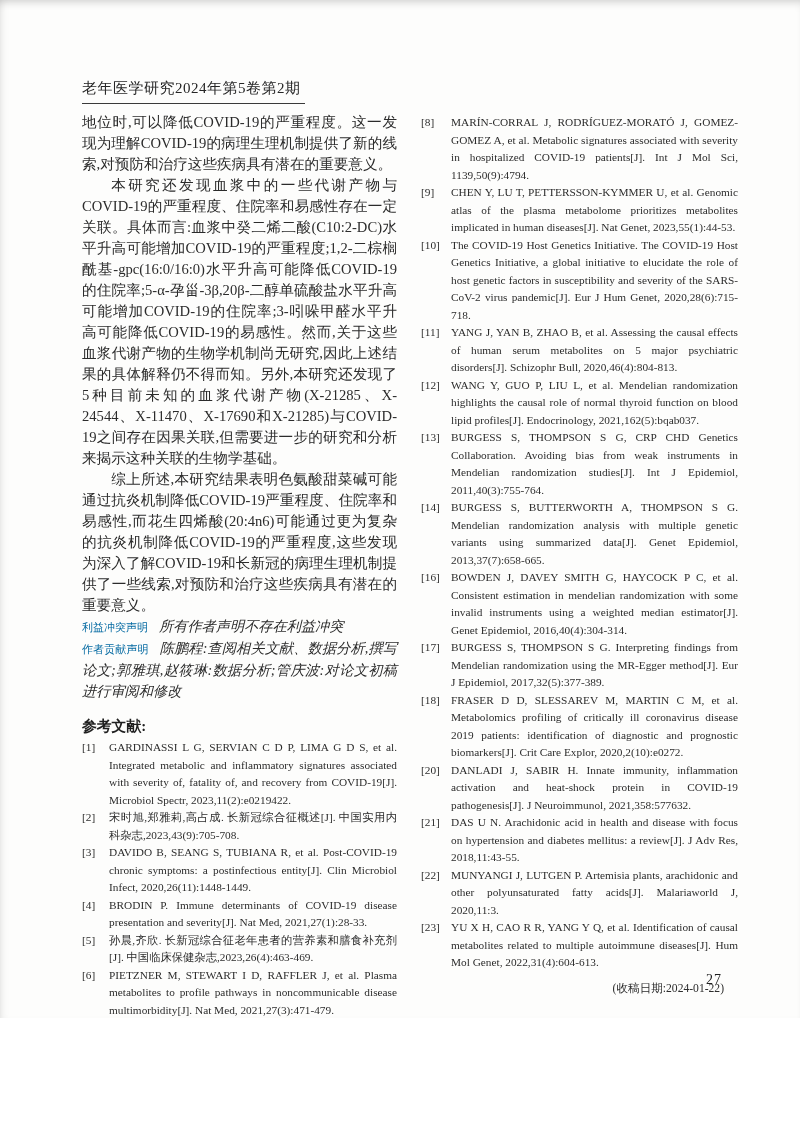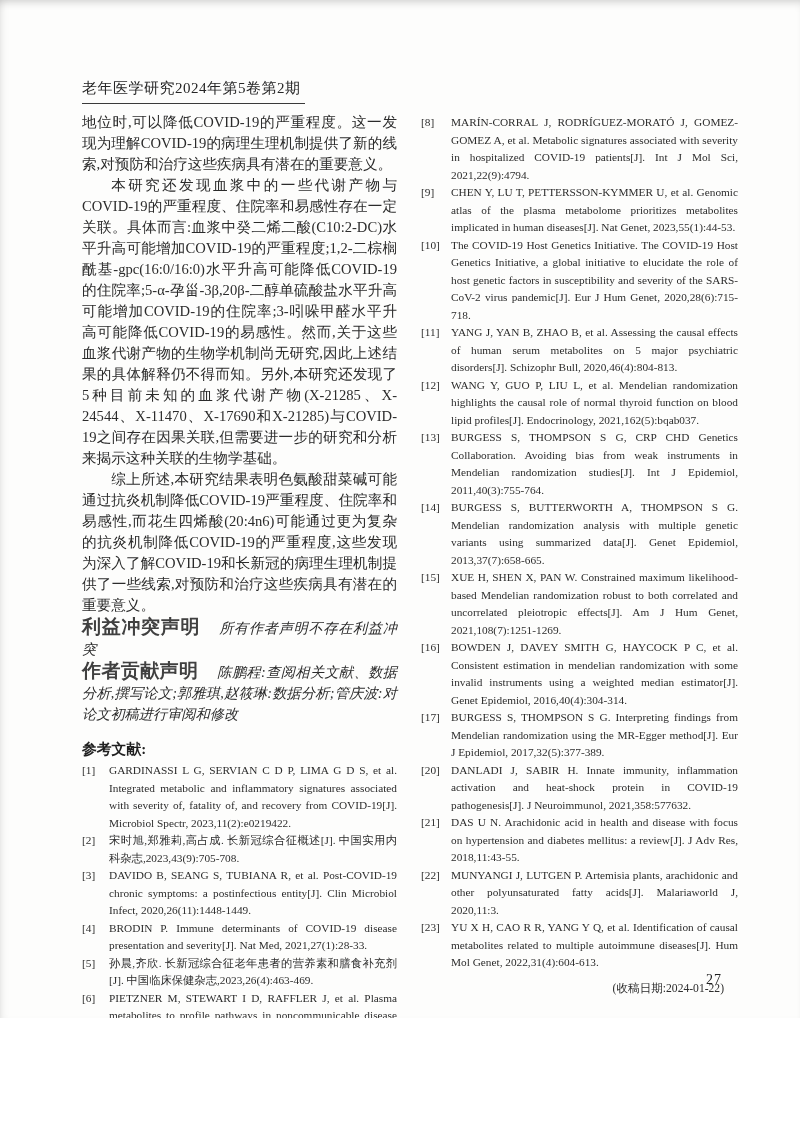--- a/index.html
+++ b/index.html
@@ -40,25 +40,25 @@
   }
   .body-text .para:first-child { text-indent: 0; }
 
   .decl {
     font-size: 14.2px;
     line-height: 21px;
     text-align: justify;
     color: #2b2b2b;
   }
   .decl-label {
-    font-weight: bold;
+    font-weight: normal;
     font-style: normal;
-    font-size: 19px;
+    font-size: 11px;
     margin-right: 1em;
-    color: #404040;
+    color: #0369a1;
   }
   .decl-text { font-style: italic; }
 
   .refs-heading {
     font-weight: bold;
     font-size: 14.8px;
     line-height: 22px;
     color: #1f1f1f;
     margin-top: 13px;
   }
@@ -142,50 +142,50 @@
       </div>
       </div>
 
   </div>
 
   <div class="col col-right">
 
     <div class="ref-list">
 
     <div class="ref">
-        <span class="ref-num">[8]</span><span>MARÍN-CORRAL J, RODRÍGUEZ-MORATÓ J, GOMEZ-GOMEZ A, et al. Metabolic signatures associated with severity in hospitalized COVID-19 patients[J]. Int J Mol Sci, 2021,22(9):4794.</span>
+        <span class="ref-num">[8]</span><span>MARÍN-CORRAL J, RODRÍGUEZ-MORATÓ J, GOMEZ-GOMEZ A, et al. Metabolic signatures associated with severity in hospitalized COVID-19 patients[J]. Int J Mol Sci, 1139,50(9):4794.</span>
       </div>
         <div class="ref">
         <span class="ref-num">[9]</span><span>CHEN Y, LU T, PETTERSSON-KYMMER U, et al. Genomic atlas of the plasma metabolome prioritizes metabolites implicated in human diseases[J]. Nat Genet, 2023,55(1):44-53.</span>
       </div>
         <div class="ref">
         <span class="ref-num">[10]</span><span>The COVID-19 Host Genetics Initiative. The COVID-19 Host Genetics Initiative, a global initiative to elucidate the role of host genetic factors in susceptibility and severity of the SARS-CoV-2 virus pandemic[J]. Eur J Hum Genet, 2020,28(6):715-718.</span>
       </div>
         <div class="ref">
         <span class="ref-num">[11]</span><span>YANG J, YAN B, ZHAO B, et al. Assessing the causal effects of human serum metabolites on 5 major psychiatric disorders[J]. Schizophr Bull, 2020,46(4):804-813.</span>
       </div>
         <div class="ref">
         <span class="ref-num">[12]</span><span>WANG Y, GUO P, LIU L, et al. Mendelian randomization highlights the causal role of normal thyroid function on blood lipid profiles[J]. Endocrinology, 2021,162(5):bqab037.</span>
       </div>
         <div class="ref">
         <span class="ref-num">[13]</span><span>BURGESS S, THOMPSON S G, CRP CHD Genetics Collaboration. Avoiding bias from weak instruments in Mendelian randomization studies[J]. Int J Epidemiol, 2011,40(3):755-764.</span>
       </div>
         <div class="ref">
         <span class="ref-num">[14]</span><span>BURGESS S, BUTTERWORTH A, THOMPSON S G. Mendelian randomization analysis with multiple genetic variants using summarized data[J]. Genet Epidemiol, 2013,37(7):658-665.</span>
       </div>
         <div class="ref">
-        <span class="ref-num">[15]</span><span>XUE H, SHEN X, PAN W. Constrained maximum likelihood-based Mendelian randomization robust to both correlated and uncorrelated pleiotropic effects[J]. Am J Hum Genet, 2021,108(7):1251-1269.</span>
-      </div>
-        <div class="ref">
         <span class="ref-num">[16]</span><span>BOWDEN J, DAVEY SMITH G, HAYCOCK P C, et al. Consistent estimation in mendelian randomization with some invalid instruments using a weighted median estimator[J]. Genet Epidemiol, 2016,40(4):304-314.</span>
       </div>
         <div class="ref">
         <span class="ref-num">[17]</span><span>BURGESS S, THOMPSON S G. Interpreting findings from Mendelian randomization using the MR-Egger method[J]. Eur J Epidemiol, 2017,32(5):377-389.</span>
       </div>
         <div class="ref">
+        <span class="ref-num">[18]</span><span>FRASER D D, SLESSAREV M, MARTIN C M, et al. Metabolomics profiling of critically ill coronavirus disease 2019 patients: identification of diagnostic and prognostic biomarkers[J]. Crit Care Explor, 2020,2(10):e0272.</span>
+      </div>
+        <div class="ref">
         <span class="ref-num">[20]</span><span>DANLADI J, SABIR H. Innate immunity, inflammation activation and heat-shock protein in COVID-19 pathogenesis[J]. J Neuroimmunol, 2021,358:577632.</span>
       </div>
         <div class="ref">
         <span class="ref-num">[21]</span><span>DAS U N. Arachidonic acid in health and disease with focus on hypertension and diabetes mellitus: a review[J]. J Adv Res, 2018,11:43-55.</span>
       </div>
         <div class="ref">
         <span class="ref-num">[22]</span><span>MUNYANGI J, LUTGEN P. Artemisia plants, arachidonic and other polyunsaturated fatty acids[J]. Malariaworld J, 2020,11:3.</span>
       </div>
         <div class="ref">
         <span class="ref-num">[23]</span><span>YU X H, CAO R R, YANG Y Q, et al. Identification of causal metabolites related to multiple autoimmune diseases[J]. Hum Mol Genet, 2022,31(4):604-613.</span>

